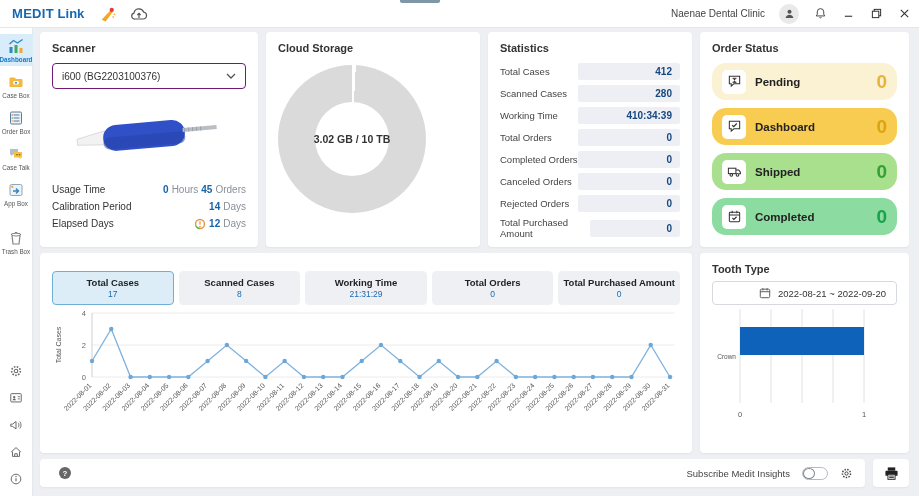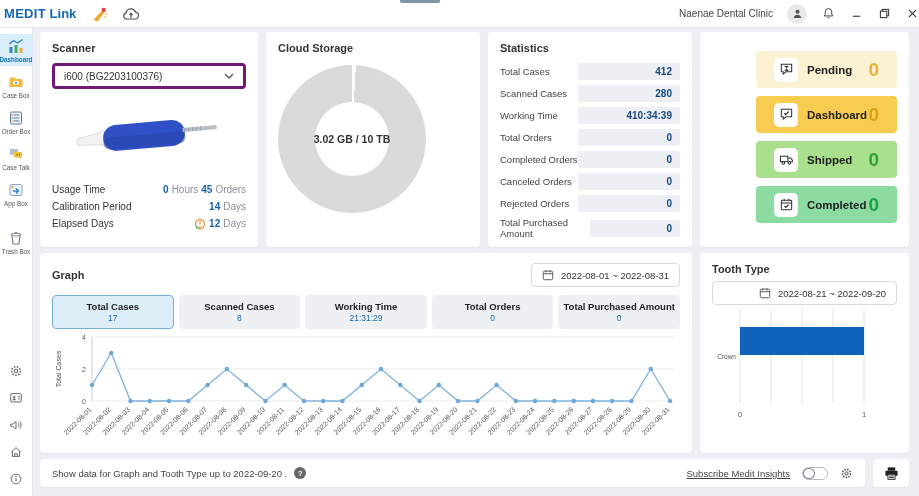--- a/index.html
+++ b/index.html
@@ -2,21 +2,21 @@
 <html><head>
 <meta charset="utf-8">
 <style>
   * { margin:0; padding:0; box-sizing:border-box; }
   html,body { width:919px; height:496px; overflow:hidden; background:#edeff3;
               font-family:"Liberation Sans", sans-serif; color:#333; }
   svg { display:block; }
 
   
   .topbar { position:absolute; top:0; left:0; width:919px; height:28px; background:#fff;
-            border-bottom:1px solid #e4e7eb; display:flex; align-items:center; padding:0 0; z-index:5; }
+            border-bottom:1px solid #e4e7eb; display:flex; align-items:center; padding:0 8px; z-index:5; }
   .logo { font-size:13px; color:#1467b3; margin-left:4px; white-space:nowrap; }
   .logo b { font-weight:800; letter-spacing:.3px; }
   .logo span { font-weight:600; }
   .top-ic { width:18px; height:16px; margin-left:14px; display:flex; align-items:center; justify-content:center; cursor:pointer; }
   .drag-notch { position:absolute; left:400px; top:0; width:40px; height:3px; background:#7e96a6; border-radius:0 0 2px 2px; }
   .topbar-right { margin-left:auto; display:flex; align-items:center; gap:14px; }
   .clinic { font-size:10px; color:#444; }
   .avatar { width:20px; height:20px; border-radius:50%; background:#e9e9e9; display:flex; align-items:center; justify-content:center; cursor:pointer; }
   .winbtn { width:14px; height:14px; display:flex; align-items:center; justify-content:center; cursor:pointer; }
 
@@ -33,21 +33,21 @@
   .side-bottom svg { width:14px; height:14px; cursor:pointer; }
 
   
   .main { position:absolute; left:33px; top:28px; width:886px; height:468px; padding:4px 10px 0 7px; }
   .grid { display:grid; grid-template-columns:218px 214px 204px 1fr; grid-template-rows:215px 200px 28px;
           column-gap:8px; row-gap:6px; }
   .card { background:#fff; border-radius:4px; box-shadow:0 1px 2px rgba(0,0,0,.05); padding:10px 12px; position:relative; }
   .card-title { font-size:11px; font-weight:700; color:#333; }
 
   
-  .sel { margin-top:9px; height:26px; border:3px solid #701a75; border-radius:4px; display:flex; align-items:center;
+  .sel { margin-top:9px; height:26px; border:1px solid #701a75; border-radius:4px; display:flex; align-items:center;
          justify-content:space-between; padding:0 9px; font-size:10px; color:#333; cursor:pointer; background:#fff; }
   .scan-img { height:92px; display:flex; align-items:center; justify-content:center; }
   .scan-info { font-size:10px; }
   .scan-row { display:flex; justify-content:space-between; align-items:center; line-height:17px;gap:20px; }
   .scan-row .right { display:flex; align-items:center; gap:3px; }
   .scan-row .v { color:#1763aa; font-weight:700; }
   .scan-row .u { color:#8a8f98; }
 
   
   .donut-wrap { height:170px; display:flex; align-items:center; }
@@ -59,21 +59,21 @@
 
   
   .stat-rows { margin-top:9px; display:flex; flex-direction:column; gap:5px; }
   .stat-row { display:flex; justify-content:space-between; align-items:center; }
   .stat-label { font-size:9.5px; color:#444; }
   .stat-value { width:102px; height:17px; line-height:17px; background:#edeff4; border-radius:2px;
                 text-align:right; padding-right:8px; font-size:10px; font-weight:700; color:#17477e; }
 
   
   .order-rows { margin-top:9px; display:flex; flex-direction:column; gap:8px; }
-  .order-row { height:37px; border-radius:4px; display:flex; align-items:center; padding:0 18px; cursor:pointer;margin-left:44px; }
+  .order-row { height:37px; border-radius:14px; display:flex; align-items:center; padding:0 10px; cursor:pointer; }
   .order-row .icbox { width:24px; height:24px; background:#fff; border-radius:5px; display:flex; align-items:center;
                       justify-content:center; margin-right:9px; }
   .order-row .olabel { font-size:11.5px; font-weight:600; color:#222; }
   .order-row .ocount { margin-left:auto; font-size:19px; font-weight:600; }
   .order-row.pending   { background:#fbf1d3; } .order-row.pending .ocount   { color:#e7b33b; }
   .order-row.accepted  { background:#f8cc50; } .order-row.accepted .ocount  { color:#d9a512; }
   .order-row.shipped   { background:#a8e08d; } .order-row.shipped .ocount   { color:#33a234; }
   .order-row.completed { background:#8cdba1; } .order-row.completed .ocount { color:#17a34a; }
 
   
@@ -94,21 +94,21 @@
   .legend .litem { display:flex; align-items:center; gap:4px; font-size:8px; font-weight:700; color:#222; }
   .legend .dot { width:7px; height:7px; border-radius:50%; }
   .dot-scan { background:#1567c0; } .dot-order { background:#f3c016; }
 
   
   .footer-row { grid-column:1 / span 4; display:flex; gap:8px; }
   .footer-bar { flex:1; background:#fff; border-radius:4px; box-shadow:0 1px 2px rgba(0,0,0,.05);
                 display:flex; align-items:center; padding:0 12px; font-size:9.5px; color:#444; }
   .qmark { width:12px; height:12px; border-radius:50%; background:#666; color:#fff; font-size:8px; font-weight:700;
            display:inline-flex; align-items:center; justify-content:center; margin-left:7px; cursor:pointer; }
-  .foot-right { margin-left:auto; display:flex; align-items:center; gap:12px;text-decoration:underline; }
+  .foot-right { margin-left:auto; display:flex; align-items:center; gap:12px; }
   .toggle { width:26px; height:13px; border:1px solid #b4bac2; border-radius:7px; position:relative; cursor:pointer; background:#fff; }
   .toggle .knob { position:absolute; left:0; top:0; width:12px; height:11px; border:1.5px solid #7d8690; border-radius:50%; background:#fff; }
   .print-card { width:36px; background:#fff; border-radius:4px; box-shadow:0 1px 2px rgba(0,0,0,.05);
                 display:flex; align-items:center; justify-content:center; cursor:pointer; }
 </style>
 </head>
 <body>
 
 <div class="topbar">
   <div class="logo">
@@ -364,20 +364,21 @@
             <span class="stat-value">0</span>
           </div>
           <div class="stat-row">
             <span class="stat-label">Total Purchased Amount</span>
             <span class="stat-value">0</span>
           </div>
         </div>
     </div>
 
     <div class="card">
+      <div class="card-title">Order Status</div>
       <div class="order-rows">
           <div class="order-row pending">
             <span class="icbox">
               <svg viewBox="0 0 16 16" width="15" height="15">
                 <path d="M2.5 2.5h11v8h-6.2l-2.8 2.4v-2.4h-2z" fill="none" stroke="#333" stroke-width="1.1"></path>
                 <path d="M5.9 4.6h4.2M5.9 8.9h4.2" stroke="#333" stroke-width="1"></path>
                 <path d="M6.3 4.8h3.4l-1.7 2zM6.3 8.8l1.7-2 1.7 2z" fill="#333"></path>
               </svg>
             </span>
             <span class="olabel">Pending</span>
@@ -413,32 +414,20 @@
                 <polyline points="5.8,9.6 7.4,11.1 10.2,8.3" fill="none" stroke="#333" stroke-width="1.3"></polyline>
               </svg>
             </span>
             <span class="olabel">Completed</span>
             <span class="ocount">0</span>
           </div>
         </div>
     </div>
 
     <div class="card graph-card">
-      <div class="graph-head">
-        <div class="card-title">Graph</div>
-        <div class="date-btn">
-          <span>
-              <svg viewBox="0 0 14 14" width="12" height="12">
-                <rect x="1.5" y="2.5" width="11" height="10" rx="1.5" fill="none" stroke="#555" stroke-width="1.1"></rect>
-                <path d="M1.5 5.5h11M4.5 1.5v2.5M9.5 1.5v2.5" stroke="#555" stroke-width="1.1" fill="none"></path>
-              </svg>
-            </span>
-          <span>2022-08-01 ~ 2022-08-31</span>
-        </div>
-      </div>
       <div class="tabs">
         <div class="tab active">
           <span class="tlabel">Total Cases</span>
           <span class="tvalue">17</span>
         </div>
         <div class="tab">
           <span class="tlabel">Scanned Cases</span>
           <span class="tvalue">8</span>
         </div>
         <div class="tab">
@@ -548,21 +537,20 @@
           <line x1="152" y1="2" x2="152" y2="96" stroke="#e2e2e2" stroke-width="1"></line>
           <rect x="28" y="20" width="124" height="28" fill="#0f62ba"></rect>
           <text x="24" y="52" text-anchor="end" font-size="6.5" fill="#555">Crown</text>
           <text x="28" y="110" text-anchor="middle" font-size="7.5" fill="#555">0</text>
           <text x="152" y="110" text-anchor="middle" font-size="7.5" fill="#555">1</text>
         </svg>
     </div>
 
     <div class="footer-row">
       <div class="footer-bar">
-        <span>Show data for Graph and Tooth Type up to 2022-09-20 .</span>
         <span class="qmark">?</span>
         <div class="foot-right">
           <span>Subscribe Medit Insights</span>
           <div class="toggle">
               <div class="knob"></div>
             </div>
           <span>
               <svg viewBox="0 0 16 16" width="13" height="13">
                 <circle cx="8" cy="8" r="2" fill="none" stroke="#444" stroke-width="1.2"></circle>
                 <circle cx="8" cy="8" r="5" fill="none" stroke="#444" stroke-width="1.8" stroke-dasharray="1.8 1.6"></circle>

